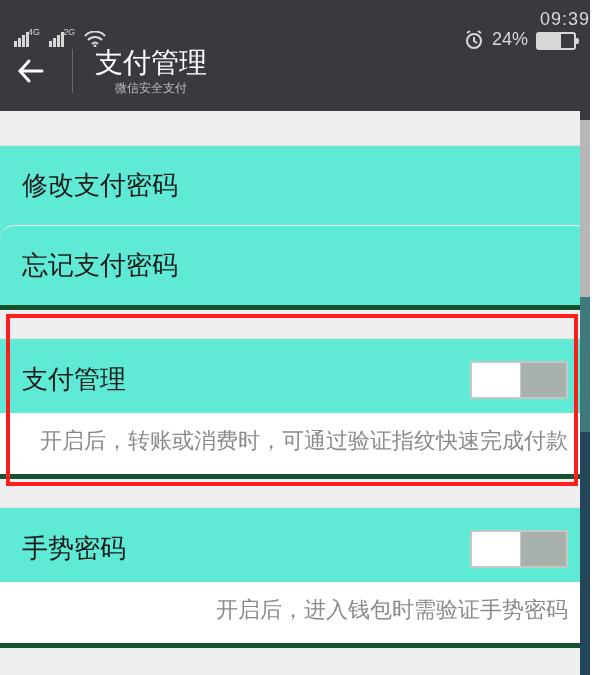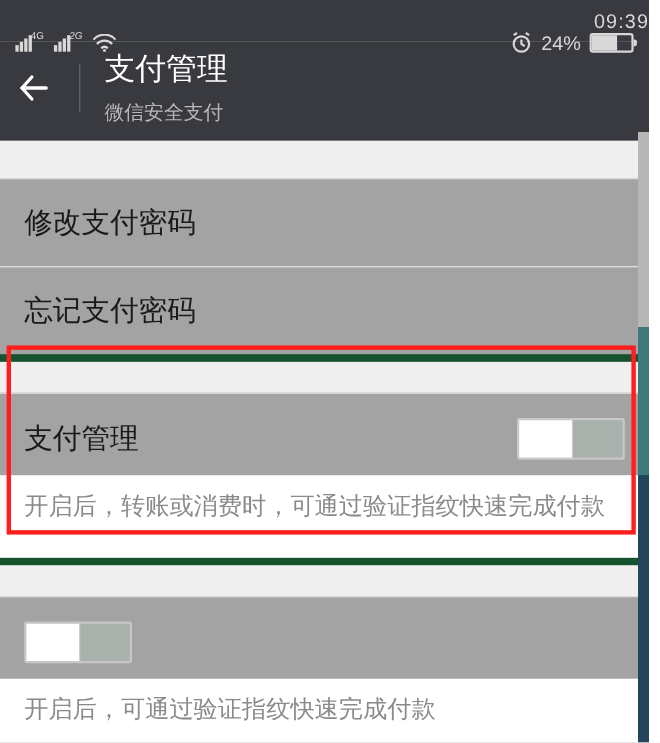--- a/index.html
+++ b/index.html
@@ -16,21 +16,21 @@
   .status-bar {
     height: 38px;
     background: #393a3f;
     color: #d8d8d8;
     display: flex;
     align-items: center;
     justify-content: space-between;
     padding: 0 14px;
     font-size: 18px;
   }
-  .status-left, .status-right { display: flex; align-items: center; gap: 8px; margin-top: 40px; }
+  .status-left, .status-right { display: flex; align-items: flex-end; gap: 8px; margin-top: 40px; }
   .status-center { position: absolute; left: 0; right: 0; text-align: right; font-size: 18px; letter-spacing: 1px; pointer-events: none; }
   .sig-stack { display: inline-flex; align-items: flex-end; gap: 1px; }
   .sig-stack span { display:inline-block; width:3px; background:#d8d8d8; }
   .sig-stack span:nth-child(1){height:6px;}
   .sig-stack span:nth-child(2){height:9px;}
   .sig-stack span:nth-child(3){height:12px;}
   .sig-stack span:nth-child(4){height:15px;}
   .sig-lbl { font-size: 9px; line-height: 1; position: relative; top: -10px; left: -1px; }
   .wifi-icon svg { display:block; }
   .alarm-icon svg { display:block; }
@@ -48,37 +48,37 @@
     display: flex;
     align-items: center;
     padding: 8px 10px 14px 10px;
     gap: 22px;
   }
   .back-btn { width: 40px; height: 48px; display:flex; align-items:center; justify-content:center; }
   .back-btn svg { display:block; }
   .nav-divider { width:1px; height:44px; background: rgba(255,255,255,0.25); }
   .nav-titles { display:flex; flex-direction:column; }
   .nav-title { font-size: 28px; color:#fff; line-height:1.2; }
-  .nav-sub   { font-size: 18px; color:#b9b9bb; margin-top:10px; }
+  .nav-sub   { font-size: 12px; color:#b9b9bb; margin-top:0;text-align:center; }
 
   .spacer-top { height: 34px; background:#efefef; }
 
   
-  .group { background:#a3a3a3; border-top:1px solid #e2e2e2; border-bottom:7px solid #14532d; }
+  .group { background:#5eead4; border-top:1px solid #e2e2e2; border-bottom:5px solid #14532d;text-align:right; }
   .row {
     padding: 22px 22px;
     font-size: 26px;
     color: #1a1a1a;
     display:flex;
     align-items:center;
     justify-content:space-between;
   }
-  .row + .row { border-top:1px solid #ececec; }
+  .row + .row { border-top:1px solid #ececec;border-radius:14px; }
   .desc {
-    padding: 10px 22px 30px 22px;
+    padding: 10px 22px 16px 22px;
     font-size: 22px;
     color: #8a8a8a;
     line-height: 1.6;
     background:#fff;
   }
 
   .gap { height: 28px; background:#efefef; }
 
   
   .toggle {
@@ -210,22 +210,23 @@
           <span class="knob"></span>
         </span>
     </div>
     <div class="desc">开启后，转账或消费时，可通过验证指纹快速完成付款</div>
   </div>
 
   <div class="gap"></div>
 
   <div class="group">
     <div class="row" style="padding-bottom:14px;">
+      <span>手势密码</span>
       <span class="toggle">
           <span class="knob"></span>
         </span>
     </div>
-    <div class="desc">开启后，可通过验证指纹快速完成付款</div>
+    <div class="desc">开启后，进入钱包时需验证手势密码</div>
   </div>
 
   <div class="highlight" style="left:6px; top:314px; width:572px; height:172px;"></div>
 
 </div>
 
 </body></html>

